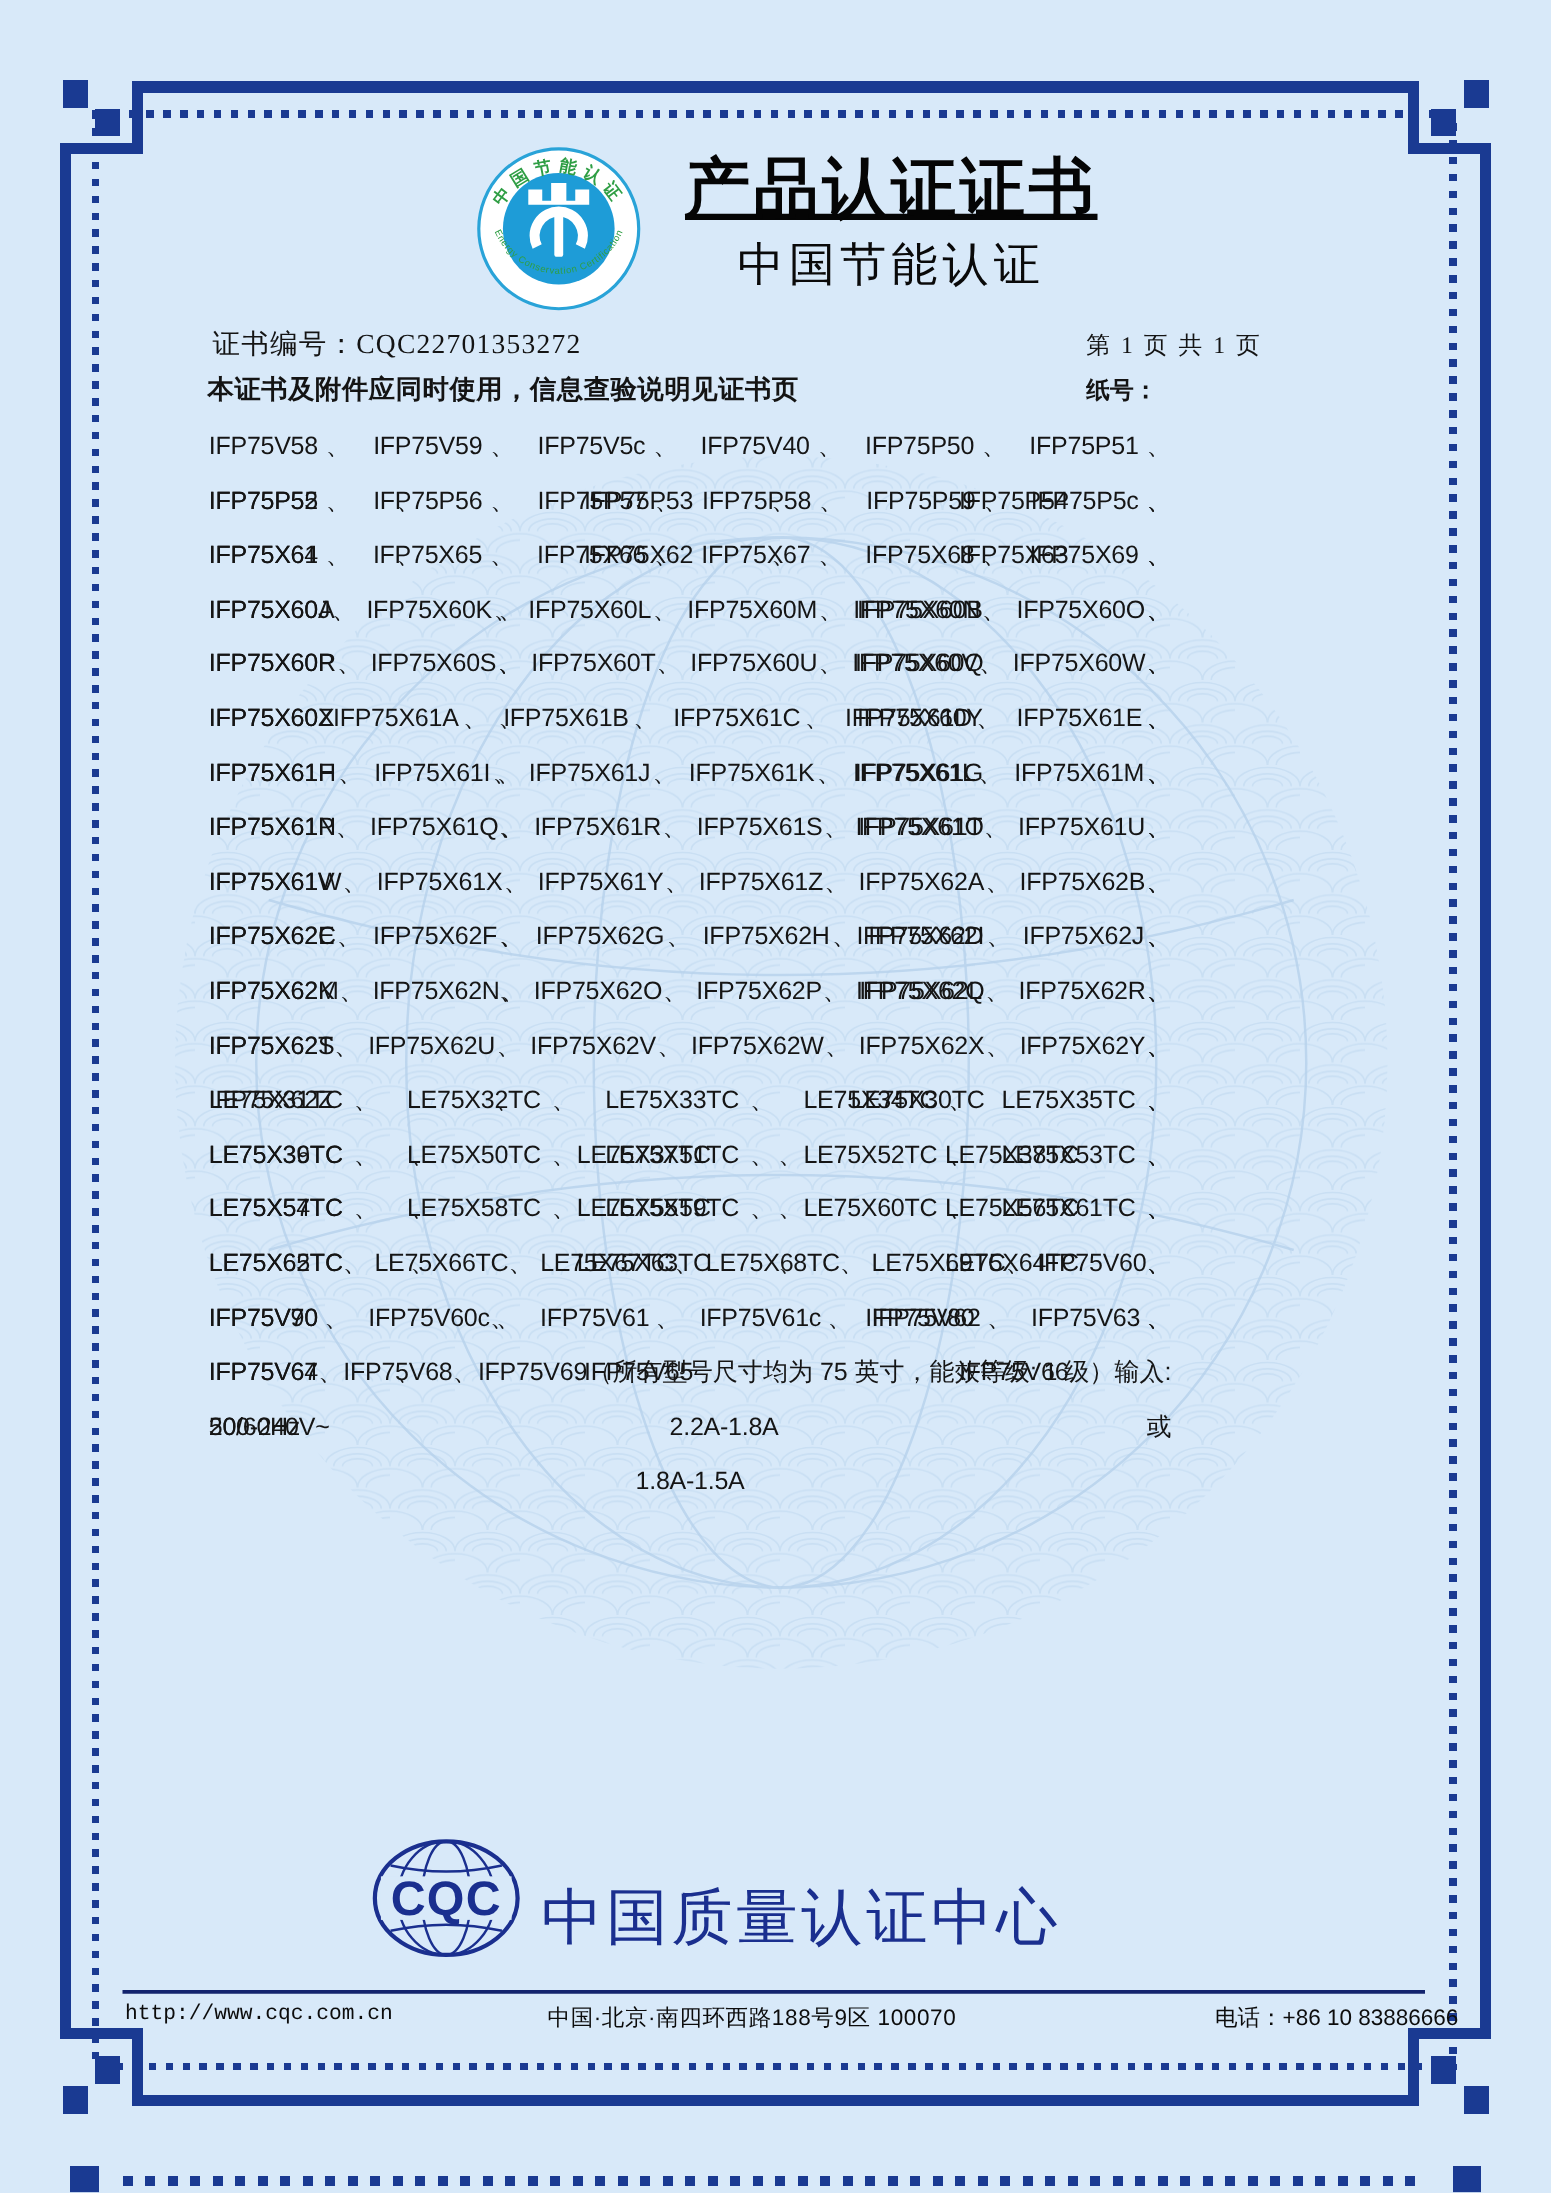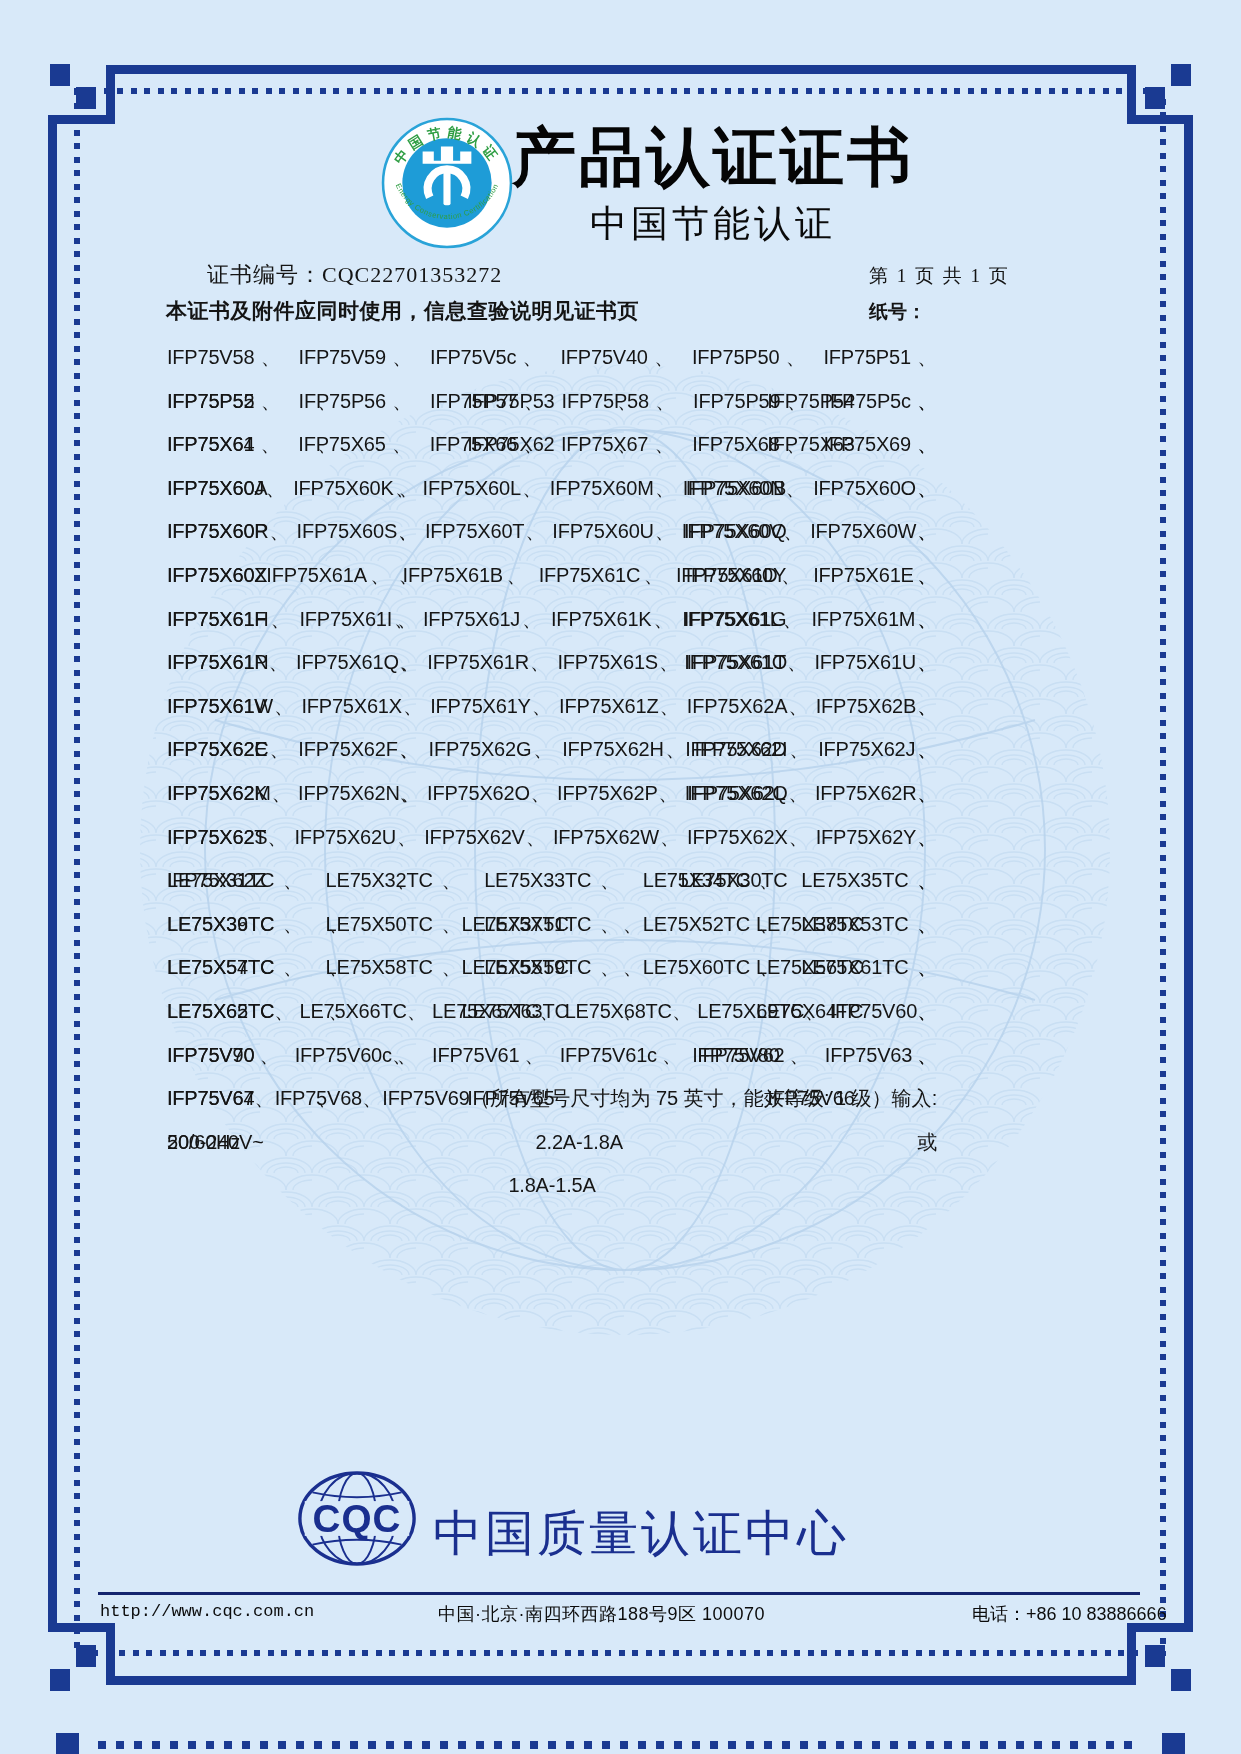--- a/index.html
+++ b/index.html
@@ -6,26 +6,26 @@
   .page{
     position:relative;width:1241px;height:1754px;background:#d8e9f9;
     overflow:hidden;font-family:"Liberation Sans",sans-serif;color:#141414;
   }
   .abs{position:absolute;}
   svg{display:block;}
 
   
   .brand-logo{left:381px;top:117px;width:132px;height:132px;}
   .titles{left:498px;top:124px;width:430px;text-align:center;}
-  .cert-title{font-size:64px;font-weight:bold;color:#050505;letter-spacing:3px;line-height:1.05;white-space:nowrap;}
+  .cert-title{font-size:52px;font-weight:bold;color:#050505;letter-spacing:3px;line-height:1.05;white-space:nowrap;text-decoration:underline;}
   .cert-subtitle{font-size:37px;color:#0a0a0a;letter-spacing:4px;margin-top:8px;white-space:nowrap;}
 
   
   .meta-serif{font-family:"Liberation Serif","DejaVu Serif",serif;}
-  .cert-no{left:170px;top:260px;font-size:22px;letter-spacing:1px;margin-left:37px;}
+  .cert-no{left:170px;top:260px;font-size:22px;letter-spacing:1px;}
   .page-ind{left:869px;top:263px;font-size:19px;letter-spacing:2px;}
   .usage{left:166px;top:297px;font-size:21px;font-weight:bold;letter-spacing:0.5px;}
   .paper{left:869px;top:299px;font-size:19px;font-weight:bold;}
 
   
   .models{left:167px;top:336px;width:770px;font-size:20px;color:#151515;letter-spacing:-0.2px;}
   .model-line{height:43.6px;line-height:43.6px;text-align:justify;text-align-last:justify;}
   .models .model-line:nth-child(n+20){text-align:center;text-align-last:auto;}
 
   

